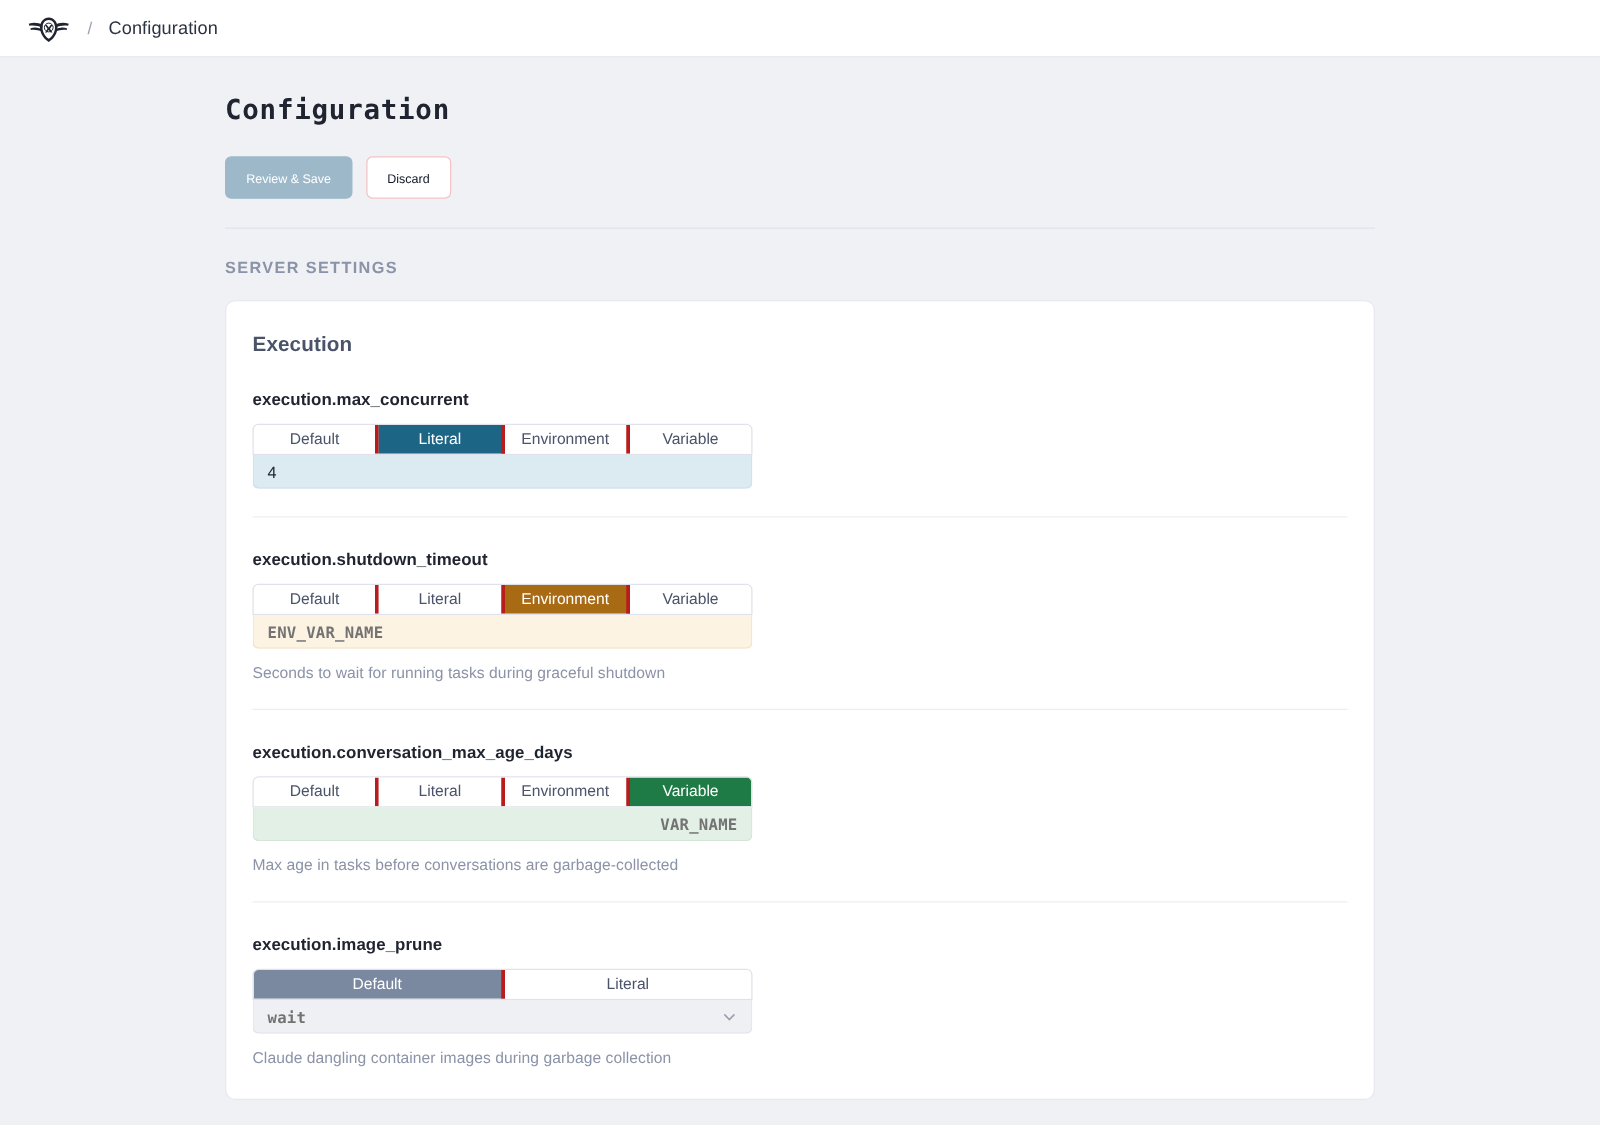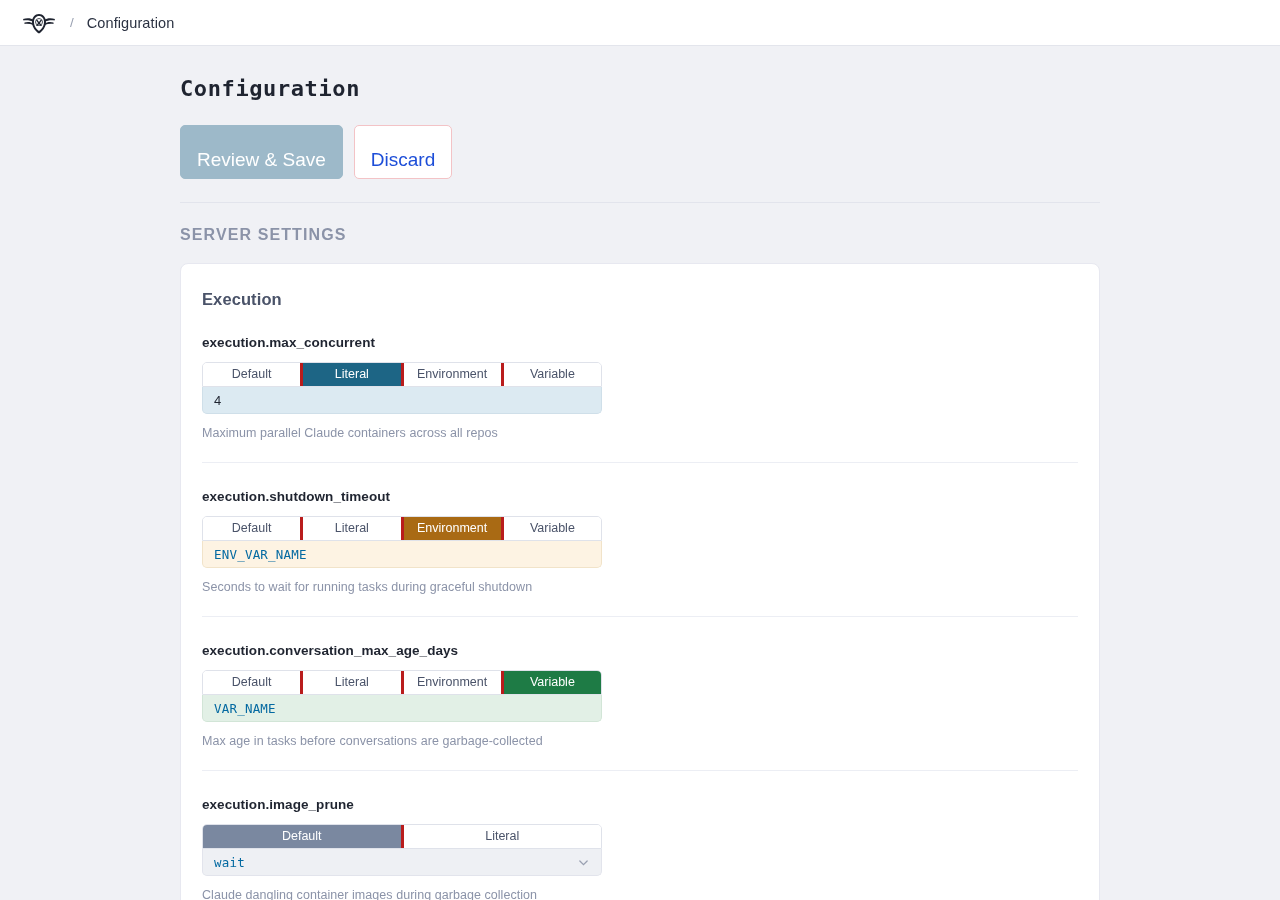--- a/index.html
+++ b/index.html
@@ -66,50 +66,50 @@
   }
 
   .actions {
     display: flex;
     gap: 11px;
     margin-top: 24px;
   }
 
   .btn {
     font-family: "Liberation Sans", sans-serif;
-    font-size: 19px;
+    font-size: 10px;
     border-radius: 5px;
-    padding: 24px 16px 9px;
+    padding: 13px 16px 9px;
     border: 1px solid transparent;
     line-height: 1;
     cursor: default;
     text-align: right;
   }
 
   .btn-primary {
     background: #9db9c9;
     color: #ffffff;
     border-color: #9db9c9;
   }
 
   .btn-ghost {
     background: #ffffff;
-    color: #1d4ed8;
+    color: #0f172a;
     border: 1px solid #f3c3c6;
   }
 
   .hr-top {
     height: 1px;
     background: #e2e4ec;
     margin-top: 23px;
     width: 920px;
   }
 
   .section-label {
-    font-size: 16px;
+    font-size: 13px;
     font-weight: bold;
     letter-spacing: 1.1px;
     color: #8b93a8;
     margin-top: 23px;
   }
 
   
   .card {
     background: #ffffff;
     border: 1px solid #e7e8f0;
@@ -183,28 +183,29 @@
     border-top: none;
     border-radius: 0 0 5px 5px;
     display: flex;
     align-items: center;
     padding: 0 11px;
     font-size: 13px;
   }
 
   .value.literal     { background: #dceaf2; border-color: #cfdfe9; color: #1f2430; }
   .value.environment { background: #fdf3e3; border-color: #f1e3c9; }
-  .value.variable    { background: #e2f0e6; border-color: #d2e5d7; }
+  .value.variable    { background: #e2f0e6; border-color: #d2e5d7; justify-content: flex-end; }
   .value.defaultsel  { background: #eef0f4; border-color: #e2e4ec; }
 
   .value .ph {
     font-family: "DejaVu Sans Mono", "Liberation Mono", monospace;
     font-size: 12.5px;
-    color: #0369a1;
+    color: #737373;
     letter-spacing: 0.2px;
+    font-weight: bold;
   }
 
   .value.defaultsel { justify-content: space-between; }
 
   .chev {
     width: 11px;
     height: 11px;
     flex: none;
     margin-right: 1px;
   }
@@ -261,21 +262,20 @@
               <div class="seg">
                 <div class="seg-btn">Default</div>
                 <div class="seg-btn on literal">Literal</div>
                 <div class="seg-btn">Environment</div>
                 <div class="seg-btn">Variable</div>
               </div>
               <div class="value literal">
                 <span>4</span>
               </div>
             </div>
-            <div class="hint">Maximum parallel Claude containers across all repos</div>
           </div>
           <div class="field">
             <div class="field-key">execution.shutdown_timeout</div>
             <div class="control">
               <div class="seg">
                 <div class="seg-btn">Default</div>
                 <div class="seg-btn">Literal</div>
                 <div class="seg-btn on environment">Environment</div>
                 <div class="seg-btn">Variable</div>
               </div>

